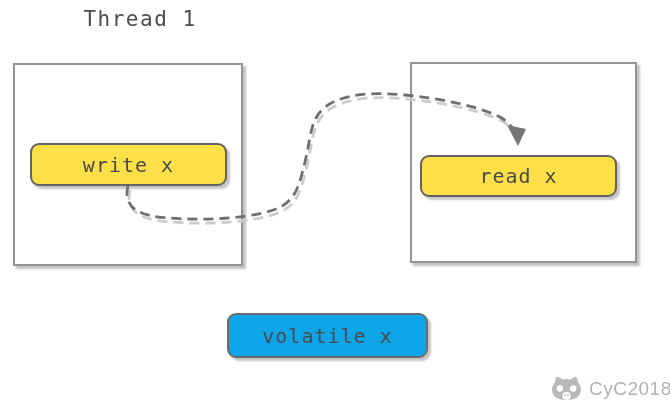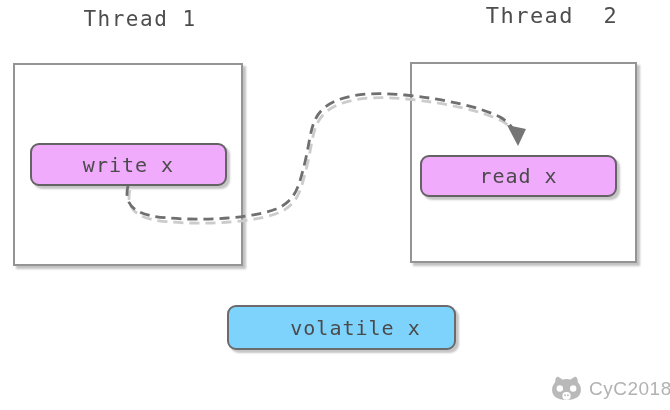--- a/index.html
+++ b/index.html
@@ -34,34 +34,33 @@
   }
   .thread-box.t1 { left: 13px; top: 63px; width: 226px; height: 199px; }
   .thread-box.t2 { left: 410px; top: 62px; width: 223px; height: 197px; }
   .node {
     position: absolute;
     display: flex;
     align-items: center;
     justify-content: center;
     border: 2px solid #636363;
     border-radius: 9px;
-    background: #f0abfc;
+    background: #fde047;
     box-shadow: 3px 3px 2px #c6c6c6;
     color: #4a4a4a;
     font-size: 20px;
     letter-spacing: 1px;
     white-space: pre;
   }
   .node.write { left: 30px;  top: 143px; width: 193px; height: 39px; }
   .node.read  { left: 420px; top: 146px; width: 193px; height: 38px; margin-top: 9px; }
   .node.volatile {
-    left: 227px; top: 305px; width: 197px; height: 41px;
-    background: #7dd3fc;
+    left: 227px; top: 313px; width: 197px; height: 41px;
+    background: #0ea5e9;
     border-color: #6b6b6b;
-    padding-left: 28px;
   }
   .arrow-layer {
     position: absolute;
     left: 0; top: 0;
     width: 670px;
     height: 410px;
     pointer-events: none;
   }
   .watermark {
     position: absolute;
@@ -75,21 +74,20 @@
     letter-spacing: 0.5px;
   }
 </style>
 </head>
 <body>
 
 <div class="canvas">
 
   <div class="thread-title t1">Thread 1</div>
 
-  <div class="thread-title t2">Thread  2</div>
 
   <div class="thread-box t1"></div>
   <div class="thread-box t2"></div>
 
   <div class="node write">
     <span>write x</span>
   </div>
 
   <div class="node read">
     <span>read x</span>

